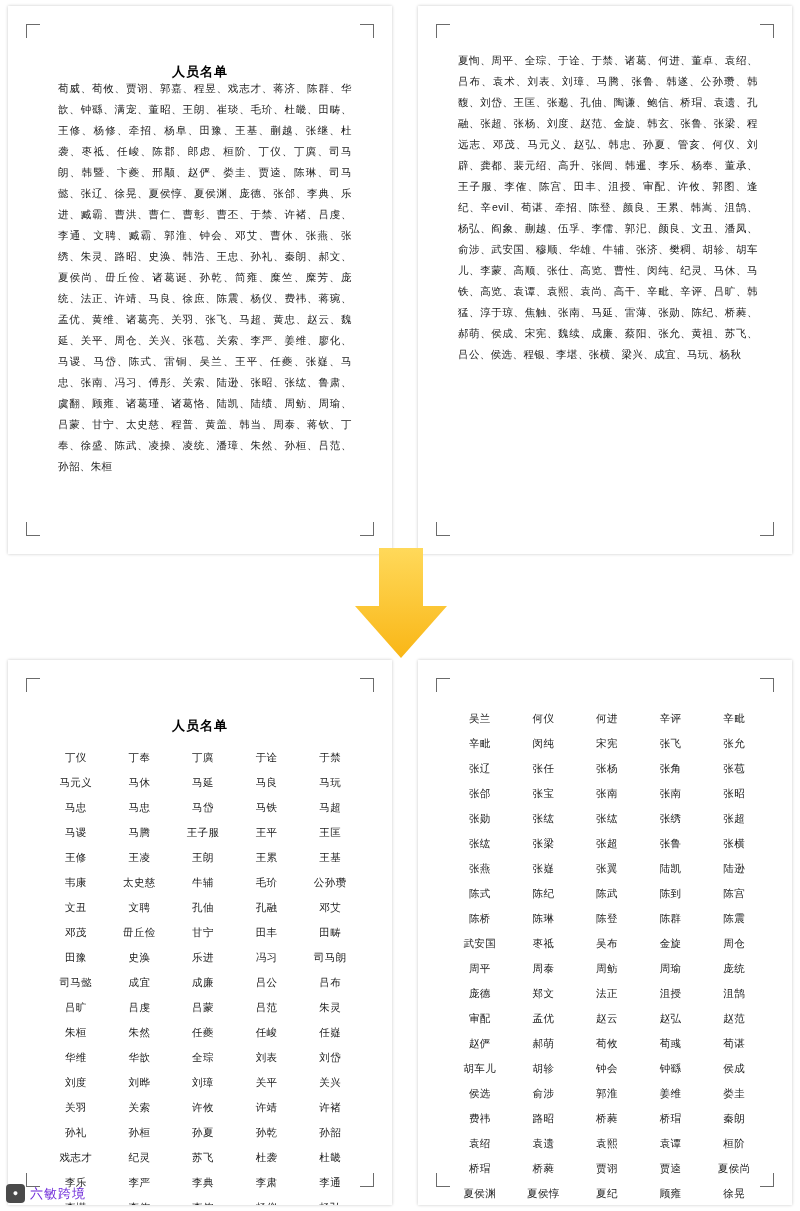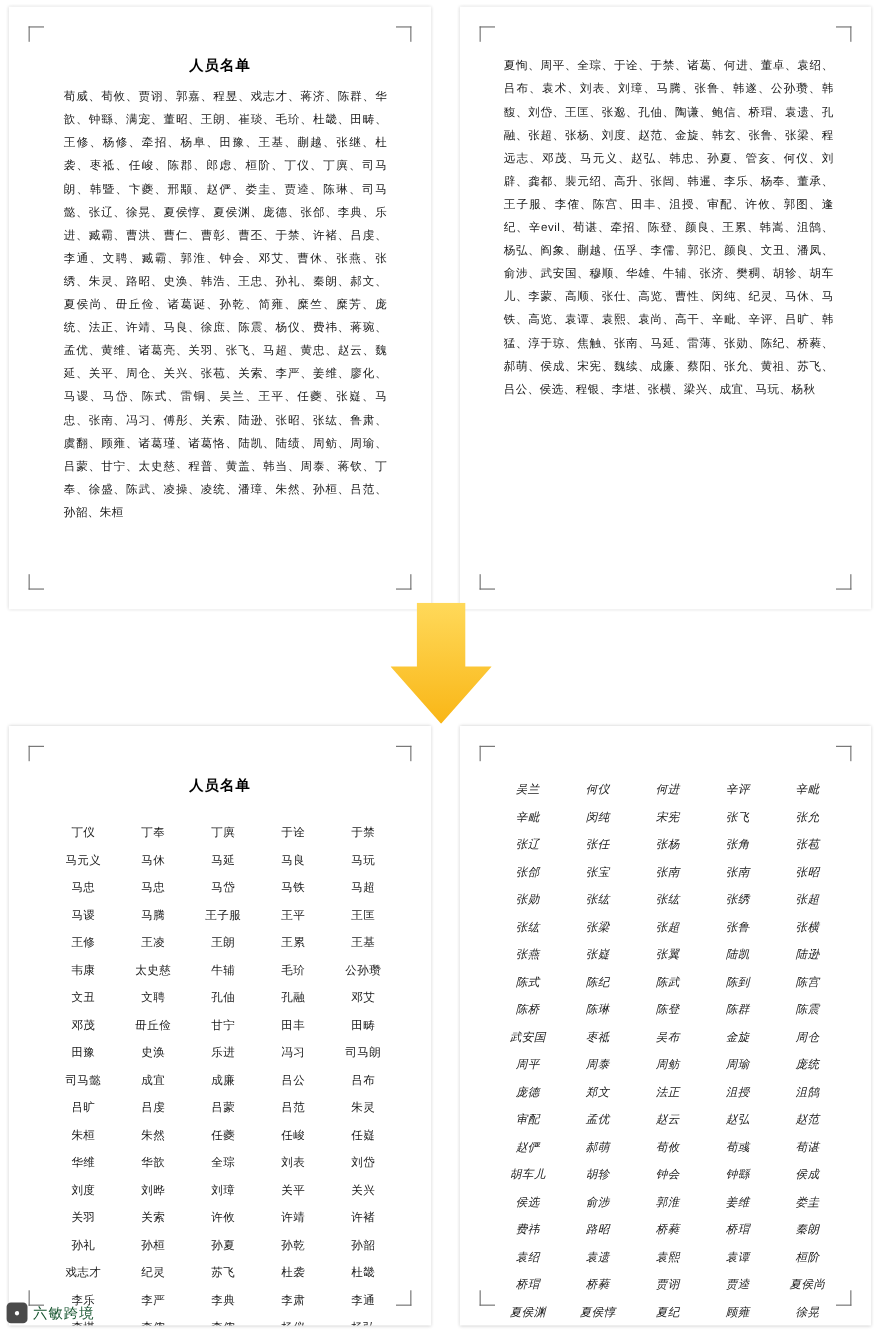--- a/index.html
+++ b/index.html
@@ -35,21 +35,21 @@
   .crop.tr { top: 18px; right: 18px; border-right: 1px solid #6b6b6b; border-top: 1px solid #6b6b6b; }
   .crop.bl { bottom: 18px; left: 18px; border-left: 1px solid #6b6b6b; border-bottom: 1px solid #6b6b6b; }
   .crop.br { bottom: 18px; right: 18px; border-right: 1px solid #6b6b6b; border-bottom: 1px solid #6b6b6b; }
 
   .doc-title {
     text-align: center;
     font-weight: bold;
     font-size: 13px;
     color: #000;
     letter-spacing: 1px;
-    margin: 0;
+    margin: 12px;
   }
 
   
   .page-top-left  { left: 8px;   top: 6px;  width: 384px; height: 548px; }
   .page-top-right { left: 418px; top: 6px;  width: 374px; height: 548px; }
 
   .flow-body {
     position: absolute;
     left: 50px;
     right: 40px;
@@ -92,21 +92,20 @@
   }
   .page-bot-left .name-grid {
     left: 36px; right: 30px; top: 85px;
     grid-template-columns: repeat(5, 1fr);
     row-gap: 0px;
   }
   .page-bot-right .name-grid {
     left: 30px; right: 26px; top: 46px;
     grid-template-columns: repeat(5, 1fr);
     row-gap: 0px;
-    font-style: italic;
   }
   .name-cell {
     height: 25px;
     line-height: 25px;
     white-space: nowrap;
   }
 
   
   .watermark {
     position: absolute;
@@ -122,21 +121,21 @@
     border-radius: 4px;
     background: #4a4a4a;
     color: #fff;
     font-size: 9px;
     line-height: 19px;
     text-align: center;
     font-weight: bold;
   }
   .wm-text {
     font-size: 13px;
-    color: #14532d;
+    color: #6d28d9;
     letter-spacing: 1px;
   }
 </style>
 </head>
 <body>
 
 <div class="sheet page-top-left">
   <span class="crop tl"></span>
   <span class="crop tr"></span>
   <span class="crop bl"></span>

